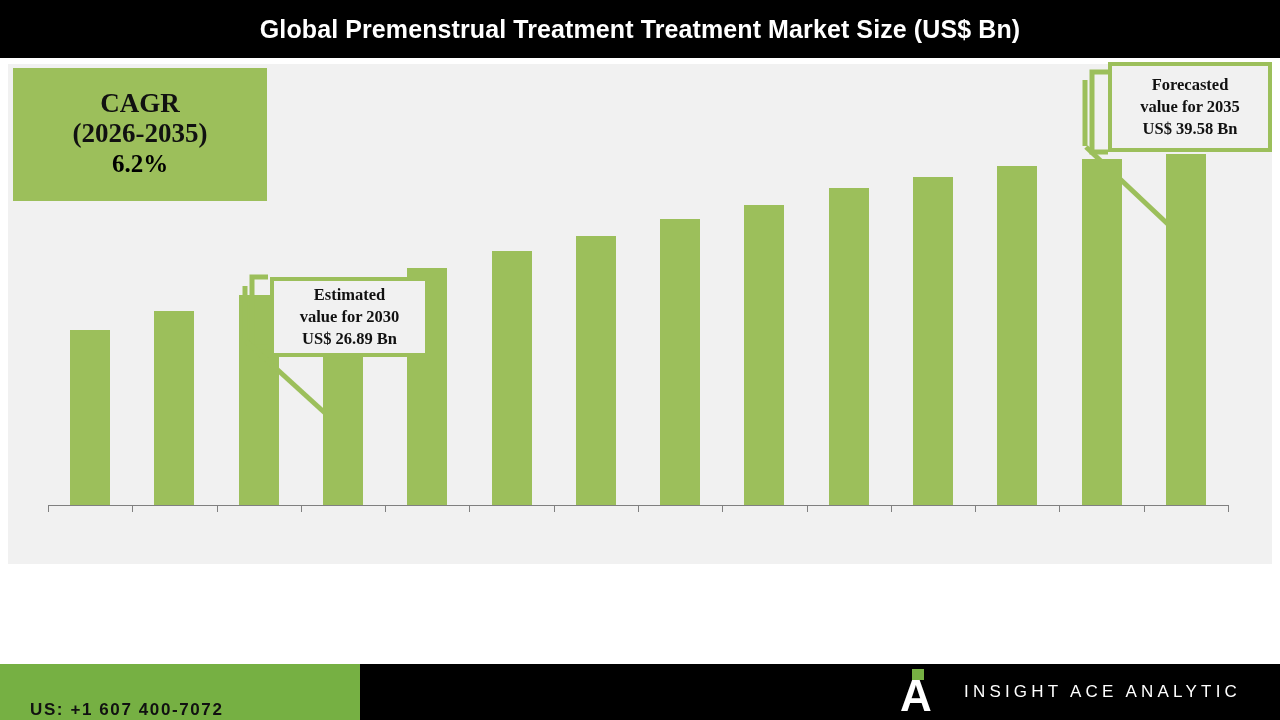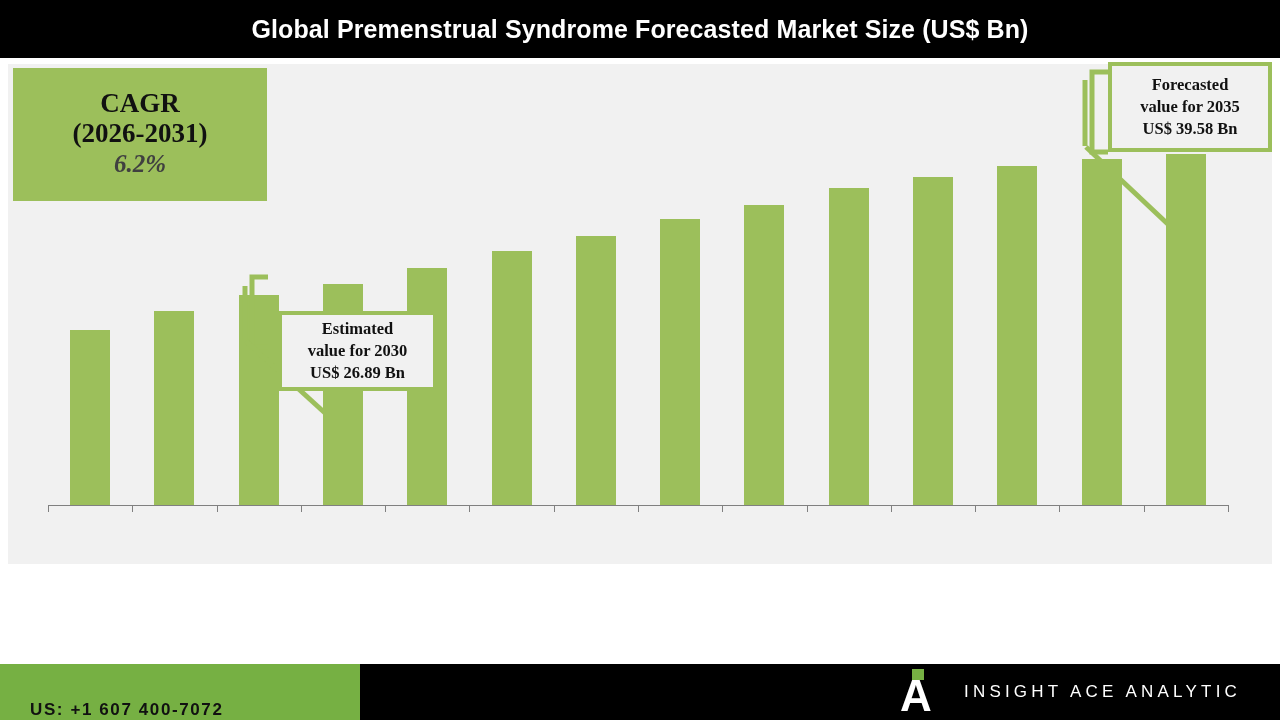--- a/index.html
+++ b/index.html
@@ -52,21 +52,21 @@
 
   
   .cagr-box {
     position:absolute; left:13px; top:68px; width:254px; height:133px;
     background:#9cbf5b; display:flex; flex-direction:column;
     align-items:center; justify-content:center;
     font-family:"Liberation Serif", serif;
   }
   .cagr-l1 { font-size:27px; font-weight:bold; color:#111; line-height:1.12; }
   .cagr-l2 { font-size:27px; font-weight:bold; color:#111; line-height:1.12; }
-  .cagr-l3 { font-size:25px; font-weight:bold; color:#404040; line-height:1.3;font-style:italic; }
+  .cagr-l3 { font-size:25px; font-weight:bold; color:#000000; line-height:1.3; }
 
   
   .callout {
     position:absolute; background:#f1f1f1; border:4px solid #9cbf5b;
     display:flex; flex-direction:column; align-items:center; justify-content:center;
     font-family:"Liberation Serif", serif; color:#111;
     font-size:16.5px; font-weight:bold; line-height:1.35; text-align:center;
   }
   .callout div { white-space:nowrap; }
 
@@ -100,21 +100,21 @@
     font-size:17px; color:#fff; letter-spacing:4.2px; font-weight:500;
     font-family:"Liberation Sans", sans-serif;
   }
 </style>
 </head>
 <body>
 
 <div class="page">
 
   <div class="title-bar">
-    <div class="title-text">Global Premenstrual Syndrome Forecasted Market Size (US$ Bn)</div>
+    <div class="title-text">Global Premenstrual Treatment Treatment Market Size (US$ Bn)</div>
   </div>
 
   <div class="chart-panel">
     <div class="plot" id="plot">
         <div class="axis-line"></div>
         <div class="bar" title="2022 (A): 19" style="left: 62.1429px; width: 40px; top: 266.48px; height: 174.52px;"></div>
         <div class="tick" style="left: 40px;"></div>
         <div class="xlabel" style="left: 40px; width: 84.2857px;">2022 (A)</div>
         <div class="bar" title="2023 (A): 22.3" style="left: 146.429px; width: 40px; top: 246.936px; height: 194.064px;"></div>
         <div class="tick" style="left: 124px;"></div>
@@ -154,36 +154,36 @@
         <div class="xlabel" style="left: 1051.43px; width: 84.2857px;">2034 (F)</div>
         <div class="bar" title="2035 (F): 48.8" style="left: 1157.86px; width: 40px; top: 90px; height: 351px;"></div>
         <div class="tick" style="left: 1136px;"></div>
         <div class="xlabel" style="left: 1135.71px; width: 84.2857px;">2035 (F)</div>
         <div class="tick" style="left: 1220px;"></div>
       </div>
   </div>
 
   <div class="cagr-box">
     <div class="cagr-l1">CAGR</div>
-    <div class="cagr-l2">(2026-2031)</div>
+    <div class="cagr-l2">(2026-2035)</div>
     <div class="cagr-l3">6.2%</div>
   </div>
 
   <svg class="leader" style="left:0;top:0;width:1280px;height:720px;">
 
     <path d="M 268,277 L 252,277 L 252,347 L 268,347" fill="none" stroke="#9cbf5b" stroke-width="5"></path>
     <path d="M 245,286 L 245,340" fill="none" stroke="#9cbf5b" stroke-width="5"></path>
     <path d="M 246,341 L 325,413" fill="none" stroke="#9cbf5b" stroke-width="5"></path>
 
     <path d="M 1108,72 L 1092,72 L 1092,152 L 1108,152" fill="none" stroke="#9cbf5b" stroke-width="5"></path>
     <path d="M 1085,80 L 1085,146" fill="none" stroke="#9cbf5b" stroke-width="5"></path>
     <path d="M 1086,147 L 1172,228" fill="none" stroke="#9cbf5b" stroke-width="5"></path>
   </svg>
 
-  <div class="callout" style="left:278px;top:277px;width:159px;height:80px;margin-top:34px;">
+  <div class="callout" style="left:270px;top:277px;width:159px;height:80px;">
     <div>Estimated</div>
     <div>value for 2030</div>
     <div>US$ 26.89 Bn</div>
   </div>
 
   <div class="callout" style="left:1108px;top:62px;width:164px;height:90px;">
     <div>Forecasted</div>
     <div>value for 2035</div>
     <div>US$ 39.58 Bn</div>
   </div>

